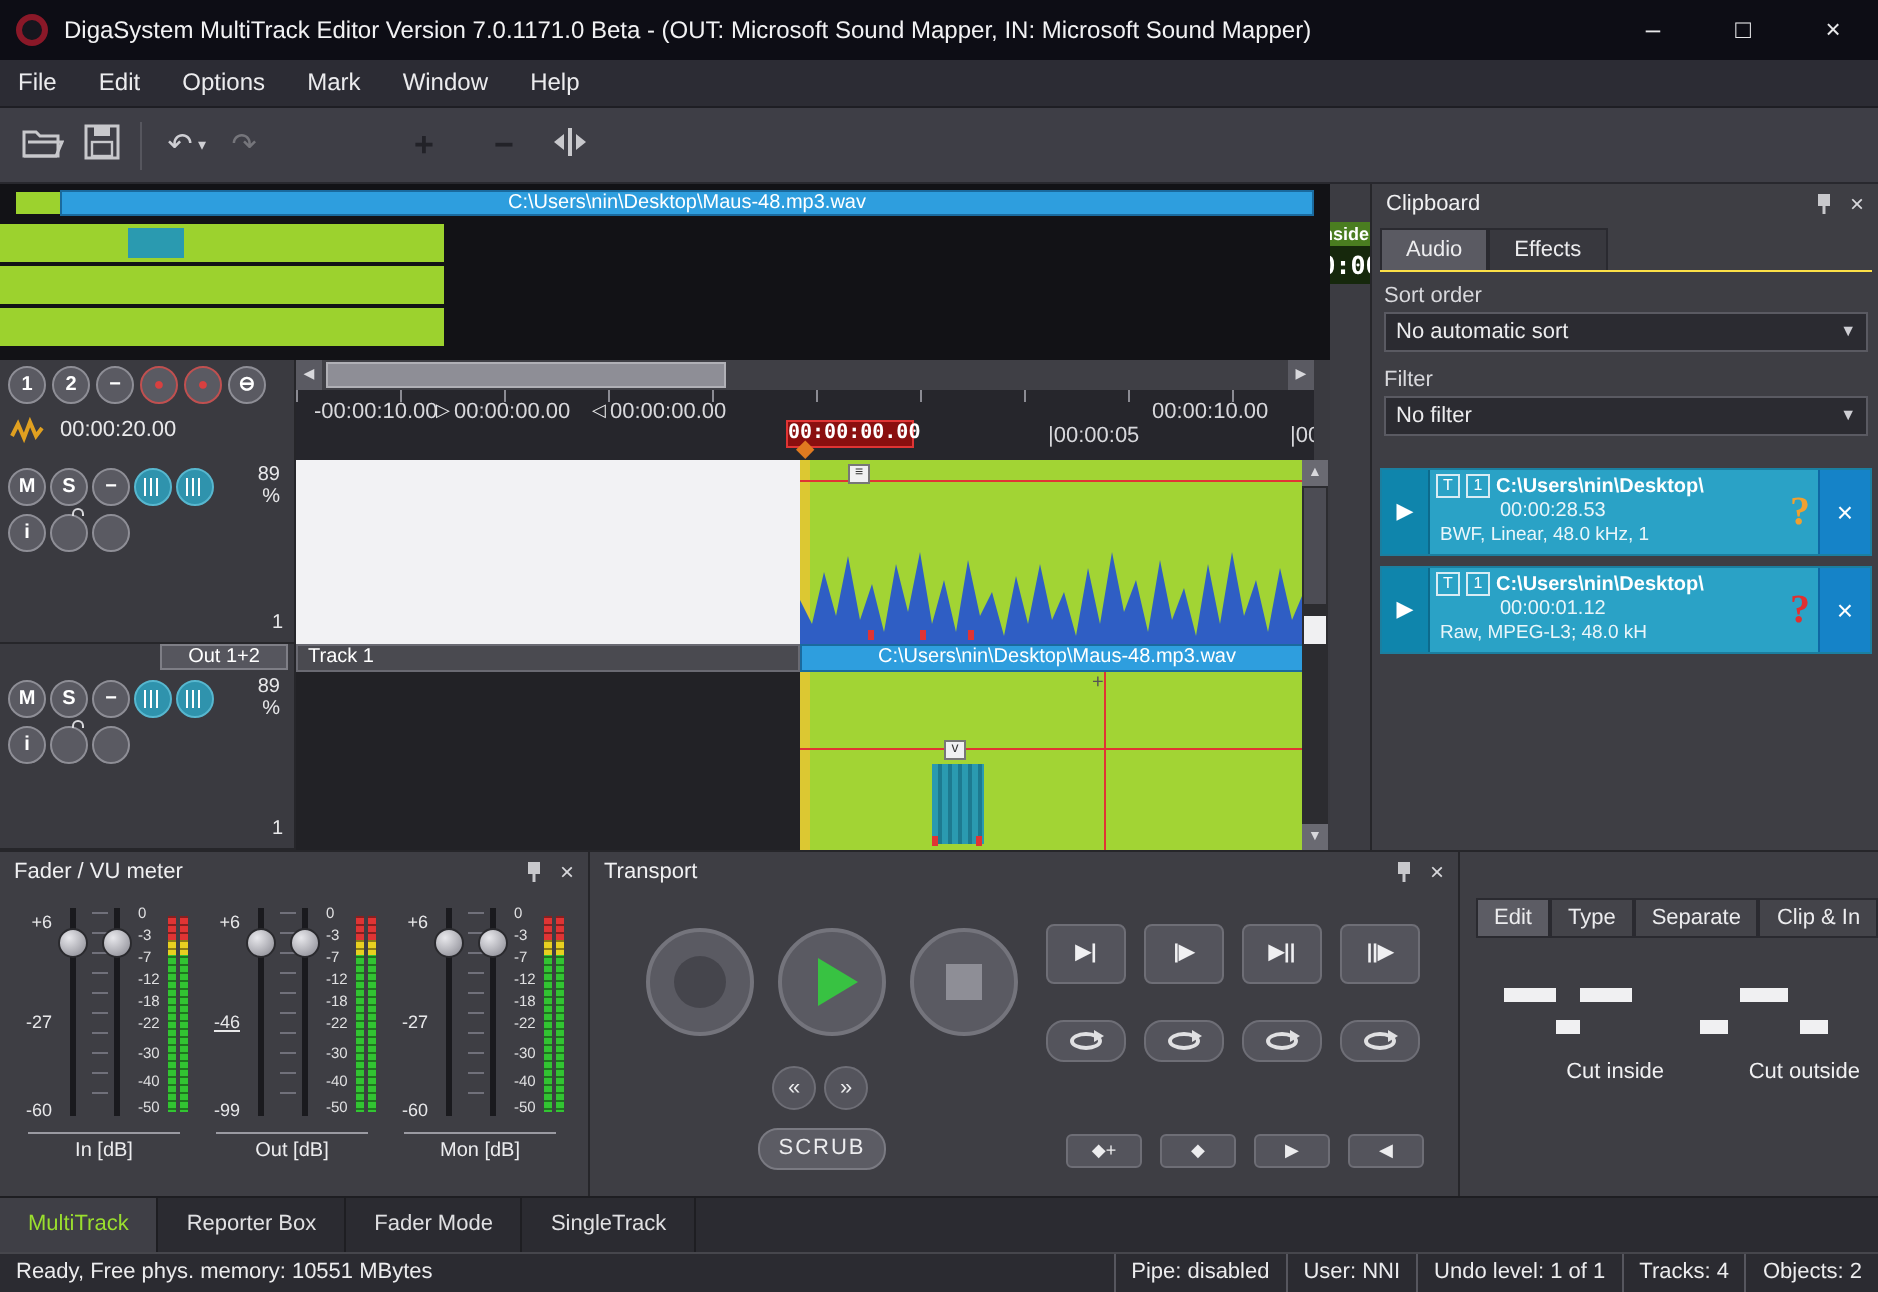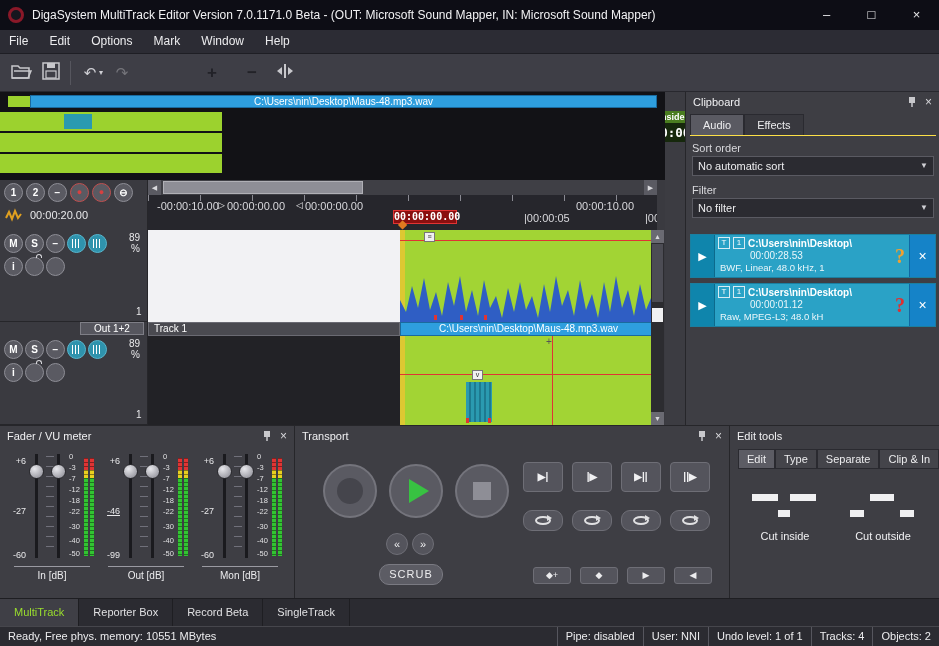--- a/index.html
+++ b/index.html
@@ -119,21 +119,21 @@
 .loop-icon::after{content:"";position:absolute;right:-3px;top:-3px;width:0;height:0;border-left:5px solid #e0e0e2;border-top:3px solid transparent;border-bottom:3px solid transparent;}
 .roundsm{width:22px;height:22px;border-radius:50%;background:#54545c;border:1px solid #6e6e76;color:#ececee;font-size:11px;text-align:center;line-height:20px;}
 .scrub{width:64px;height:21px;border-radius:10px;background:#5c5c64;border:1px solid #7a7a82;color:#ececee;font-size:11px;letter-spacing:1px;text-align:center;line-height:19px;}
 .minibtn{width:38px;height:17px;border-radius:3px;background:#54545c;border:1px solid #6e6e76;color:#ececee;font-size:9px;text-align:center;line-height:15px;}
 .edit-panel{left:730px;top:425px;width:209px;height:173px;background:#3e3e44;border-top:1px solid #26262a;overflow:hidden;}
 .etab{display:inline-block;height:20px;line-height:19px;padding:0 8px;font-size:11px;color:#ececee;border:1px solid #2a2a30;background:#44444a;white-space:nowrap;}
 .etab.active{background:#5c5c64;}
 .cutbtn{top:60px;width:94px;height:84px;}
 .cut-icon{left:14px;top:4px;width:64px;height:30px;}
 .cut-bar{background:#f0f0f2;height:7px;}
-.cut-label{top:44px;width:100%;text-align:center;font-size:11px;color:#f0f0f2;}
+.cut-label{top:44px;width:100%;text-align:right;font-size:11px;color:#f0f0f2;}
 
 .bottom-tabs{left:0;top:598px;width:939px;height:28px;background:#2b2b31;border-top:1px solid #1e1e22;}
 .btab{display:inline-block;height:28px;line-height:27px;padding:0 14px;font-size:11px;color:#e0e0e2;border-right:1px solid #1e1e22;}
 .btab.active{background:#3f3f46;color:#9ade2e;}
 .statusbar{left:0;top:626px;width:939px;height:20px;background:#2b2b31;border-top:1px solid #46464c;}
 .status-left{left:8px;top:0;line-height:19px;font-size:11px;color:#ececee;white-space:nowrap;}
 .status-right{right:0;top:0;height:19px;display:flex;}
 .status-cell{padding:0 8px;line-height:19px;font-size:11px;color:#ececee;border-left:1px solid #56565e;white-space:nowrap;}
 svg{display:block;}
 </style>
@@ -525,23 +525,20 @@
   <div class="p roundsm" style="left:117px;top:107px;">»</div>
   <div class="p scrub" style="left:84px;top:138px;">SCRUB</div>
 
   <div class="p minibtn" style="left:238px;top:141px;">◆+</div>
   <div class="p minibtn" style="left:285px;top:141px;">◆</div>
   <div class="p minibtn" style="left:332px;top:141px;">▶</div>
   <div class="p minibtn" style="left:379px;top:141px;">◀</div>
 </div>
 
 <div class="p edit-panel">
-  <div class="panel-head">
-    <span>Edit tools</span>
-  </div>
   <div class="p" style="left:8px;top:23px;width:220px;white-space:nowrap;">
     <span class="etab active">Edit</span><span class="etab">Type</span><span class="etab">Separate</span><span class="etab">Clip &amp; In</span>
   </div>
 
   <div class="p cutbtn" style="left:8px;">
     <div class="p cut-icon">
       <div class="p cut-bar" style="left:0;top:4px;width:26px;"></div>
       <div class="p cut-bar" style="left:38px;top:4px;width:26px;"></div>
       <div class="p cut-bar" style="left:26px;top:20px;width:12px;"></div>
     </div>
@@ -551,21 +548,21 @@
     <div class="p cut-icon">
       <div class="p cut-bar" style="left:20px;top:4px;width:24px;"></div>
       <div class="p cut-bar" style="left:0;top:20px;width:14px;"></div>
       <div class="p cut-bar" style="left:50px;top:20px;width:14px;"></div>
     </div>
     <div class="p cut-label">Cut outside</div>
   </div>
 </div>
 
 <div class="p bottom-tabs">
-  <span class="btab active">MultiTrack</span><span class="btab">Reporter Box</span><span class="btab">Record Beta</span><span class="btab">SingleTrack</span>
+  <span class="btab active">MultiTrack</span><span class="btab">Reporter Box</span><span class="btab">Fader Mode</span><span class="btab">SingleTrack</span>
 </div>
 
 <div class="p statusbar">
   <div class="p status-left">Ready, Free phys. memory: 10551 MBytes</div>
   <div class="p status-right">
     <div class="status-cell">Pipe: disabled</div>
     <div class="status-cell">User: NNI</div>
     <div class="status-cell">Undo level: 1 of 1</div>
     <div class="status-cell">Tracks: 4</div>
     <div class="status-cell">Objects: 2</div>

